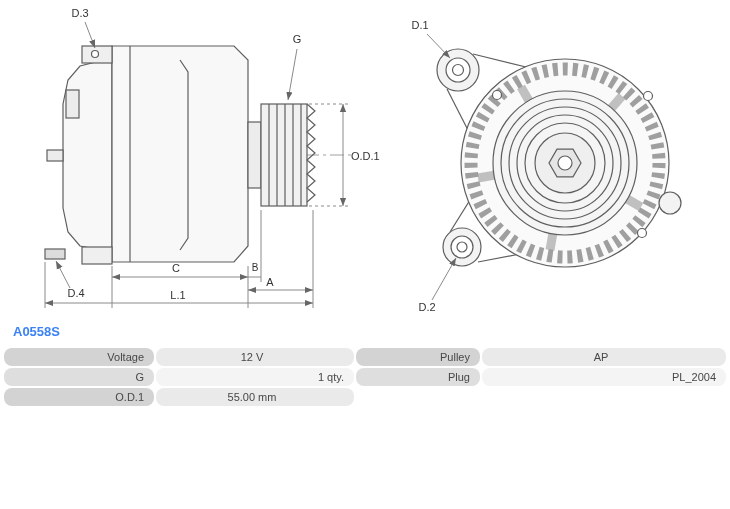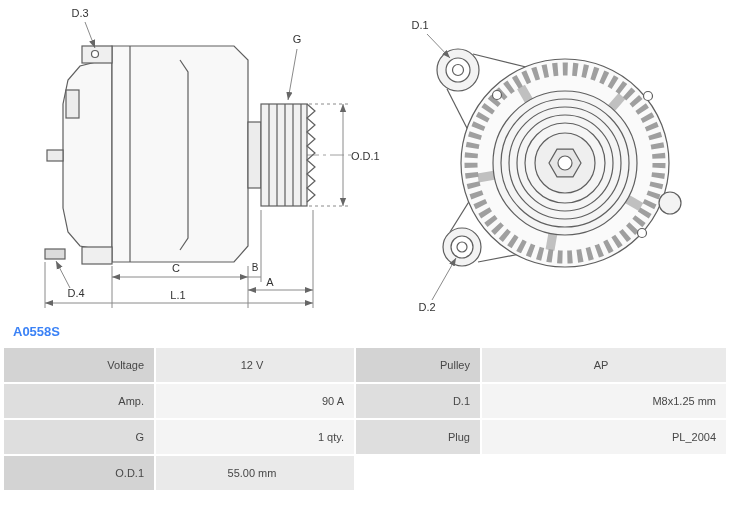--- a/index.html
+++ b/index.html
@@ -21,23 +21,23 @@
   table.spec-table {
     width:726px; margin:0 2px;
     border-collapse:separate; border-spacing:2px;
     table-layout:fixed; background:#ffffff;
   }
   table.spec-table col.c1 { width:150px; }
   table.spec-table col.c2 { width:198px; }
   table.spec-table col.c3 { width:124px; }
   table.spec-table col.c4 { width:244px; }
   table.spec-table td {
-    height:34px; font-size:11px; color:#474747;
+    height:18px; font-size:11px; color:#474747;
     text-align:right; padding:2px 10px 2px 4px;
-    vertical-align:middle; white-space:nowrap; overflow:hidden;
+    vertical-align:middle; white-space:nowrap; overflow:hidden;border-radius:8px;
   }
   tr.row-odd  td.lbl { background:#d3d3d3; }
   tr.row-odd  td.val { background:#eaeaea;text-align:center; }
   tr.row-even td.lbl { background:#dedede; }
   tr.row-even td.val { background:#f4f4f4; }
   td.blank { background:transparent !important; }
 </style>
 </head>
 <body>
 
@@ -166,26 +166,20 @@
       <col class="c4">
     </colgroup>
   <tbody>
     <tr class="row-odd">
       <td class="lbl">Voltage</td>
       <td class="val">12 V</td>
       <td class="lbl">Pulley</td>
       <td class="val">AP</td>
     </tr>
     <tr class="row-even">
-      <td class="lbl">Amp.</td>
-      <td class="val">90 A</td>
-      <td class="lbl">D.1</td>
-      <td class="val">M8x1.25 mm</td>
-    </tr>
-    <tr class="row-even">
       <td class="lbl">G</td>
       <td class="val">1 qty.</td>
       <td class="lbl">Plug</td>
       <td class="val">PL_2004</td>
     </tr>
     <tr class="row-odd">
       <td class="lbl">O.D.1</td>
       <td class="val">55.00 mm</td>
       <td class="lbl blank"></td>
       <td class="val blank"></td>

